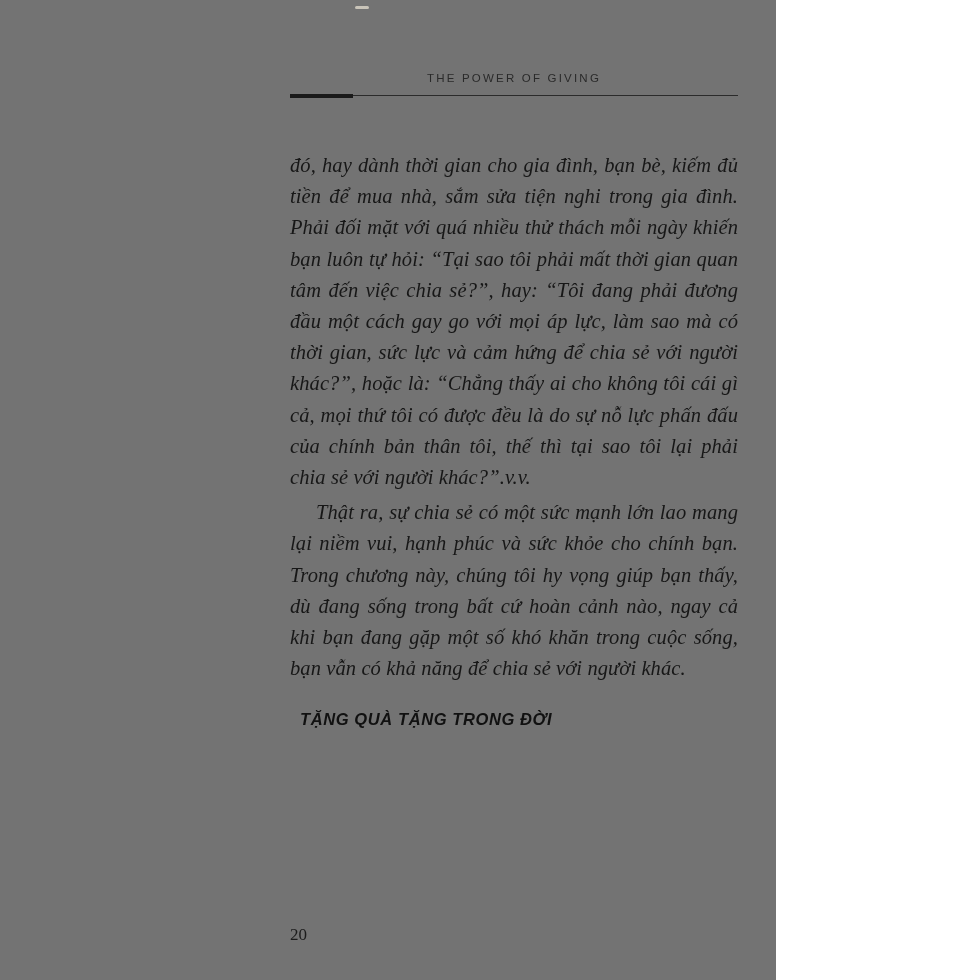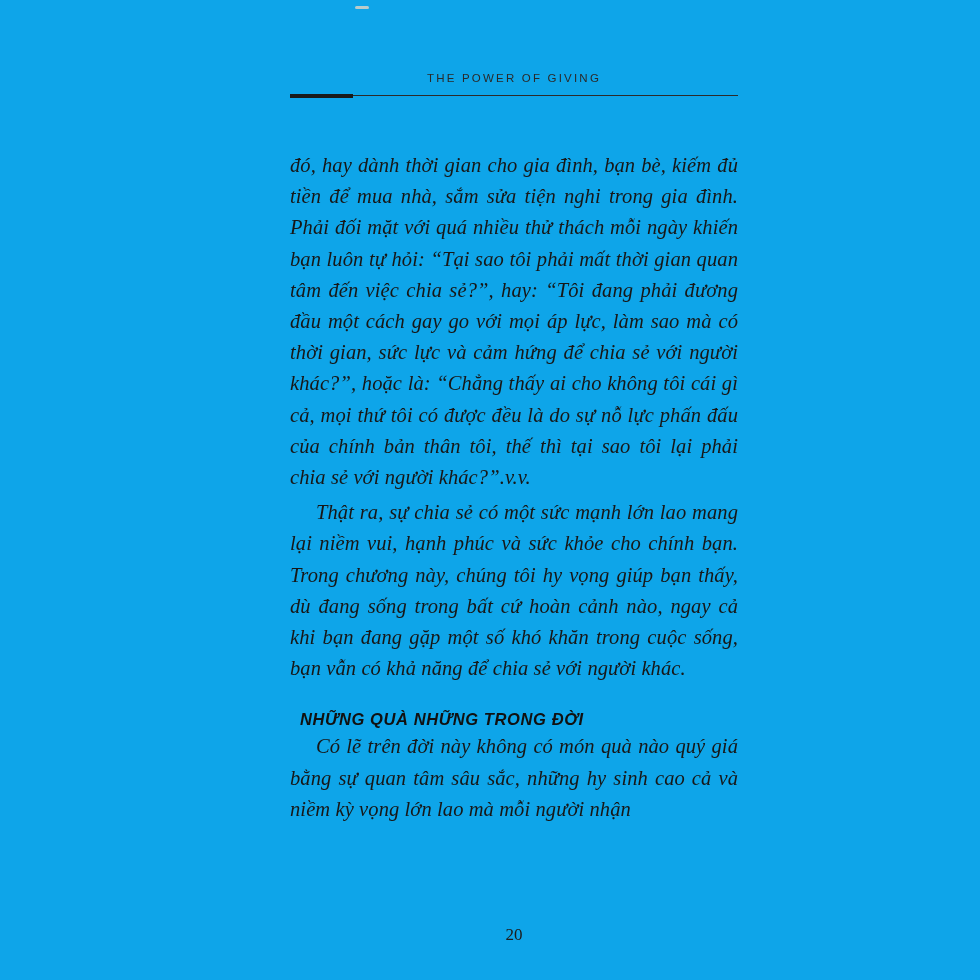--- a/index.html
+++ b/index.html
@@ -9,23 +9,23 @@
   body {
     width: 980px;
     height: 980px;
     background: #ffffff;
     font-family: "Liberation Serif", serif;
     color: #1a1a1a;
     overflow: hidden;
   }
   .page {
     position: relative;
-    width: 980px;
+    width: 776px;
     height: 980px;
-    background: #0ea5e9;
+    background: #737373;
   }
   .page-inner {
     position: absolute;
     left: 290px;
     top: 0;
     width: 448px;
     height: 980px;
   }
   
   .running-head {
@@ -94,21 +94,20 @@
     font-size: 16.5px;
     font-weight: bold;
     letter-spacing: 0.6px;
     color: #111111;
   }
   .folio {
     position: absolute;
     left: 0;
     top: 925px;
     width: 448px;
-    text-align: center;
     font-family: "Liberation Serif", serif;
     font-size: 17px;
     color: #1c1c1c;
   }
   
   .speck {
     position: absolute;
     left: 65px;
     top: 6px;
     width: 14px;
@@ -131,20 +130,19 @@
     <div class="rule-wrap">
       <div class="rule-thin"></div>
       <div class="rule-thick"></div>
     </div>
 
     <div class="body-block">
       <p class="para">đó, hay dành thời gian cho gia đình, bạn bè, kiếm đủ tiền để mua nhà, sắm sửa tiện nghi trong gia đình. Phải đối mặt với quá nhiều thử thách mỗi ngày khiến bạn luôn tự hỏi: “Tại sao tôi phải mất thời gian quan tâm đến việc chia sẻ?”, hay: “Tôi đang phải đương đầu một cách gay go với mọi áp lực, làm sao mà có thời gian, sức lực và cảm hứng để chia sẻ với người khác?”, hoặc là: “Chẳng thấy ai cho không tôi cái gì cả, mọi thứ tôi có được đều là do sự nỗ lực phấn đấu của chính bản thân tôi, thế thì tại sao tôi lại phải chia sẻ với người khác?”.v.v.</p>
 
       <p class="para indent">Thật ra, sự chia sẻ có một sức mạnh lớn lao mang lại niềm vui, hạnh phúc và sức khỏe cho chính bạn. Trong chương này, chúng tôi hy vọng giúp bạn thấy, dù đang sống trong bất cứ hoàn cảnh nào, ngay cả khi bạn đang gặp một số khó khăn trong cuộc sống, bạn vẫn có khả năng để chia sẻ với người khác.</p>
 
-      <h2 class="section-heading">NHỮNG QUÀ NHỮNG TRONG ĐỜI</h2>
+      <h2 class="section-heading">TẶNG QUÀ TẶNG TRONG ĐỜI</h2>
 
-      <p class="para indent">Có lẽ trên đời này không có món quà nào quý giá bằng sự quan tâm sâu sắc, những hy sinh cao cả và niềm kỳ vọng lớn lao mà mỗi người nhận</p>
     </div>
 
     <div class="folio">20</div>
   </div>
 </div>
 
 </body></html>

